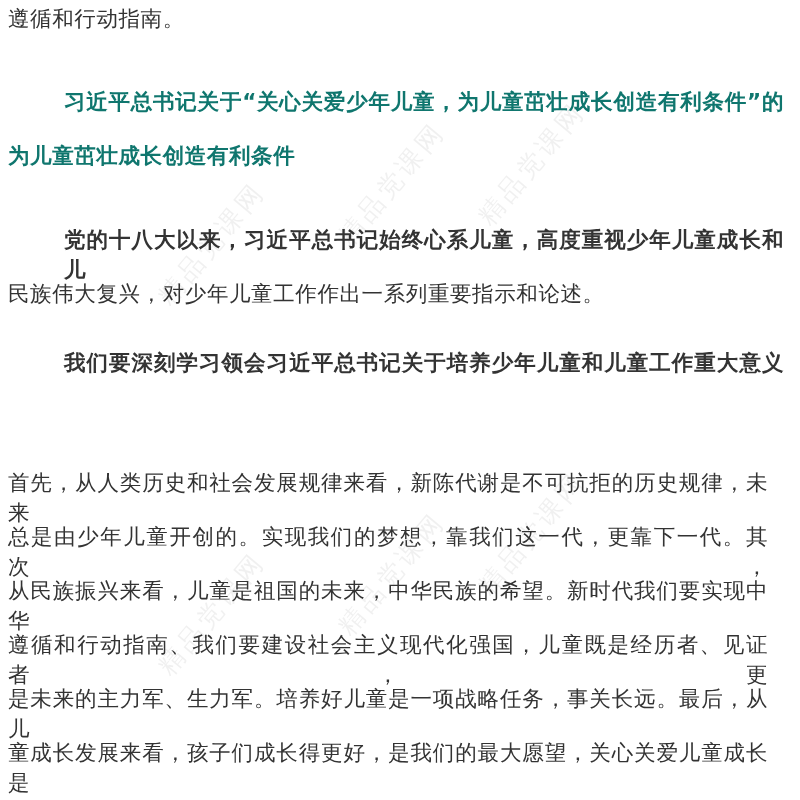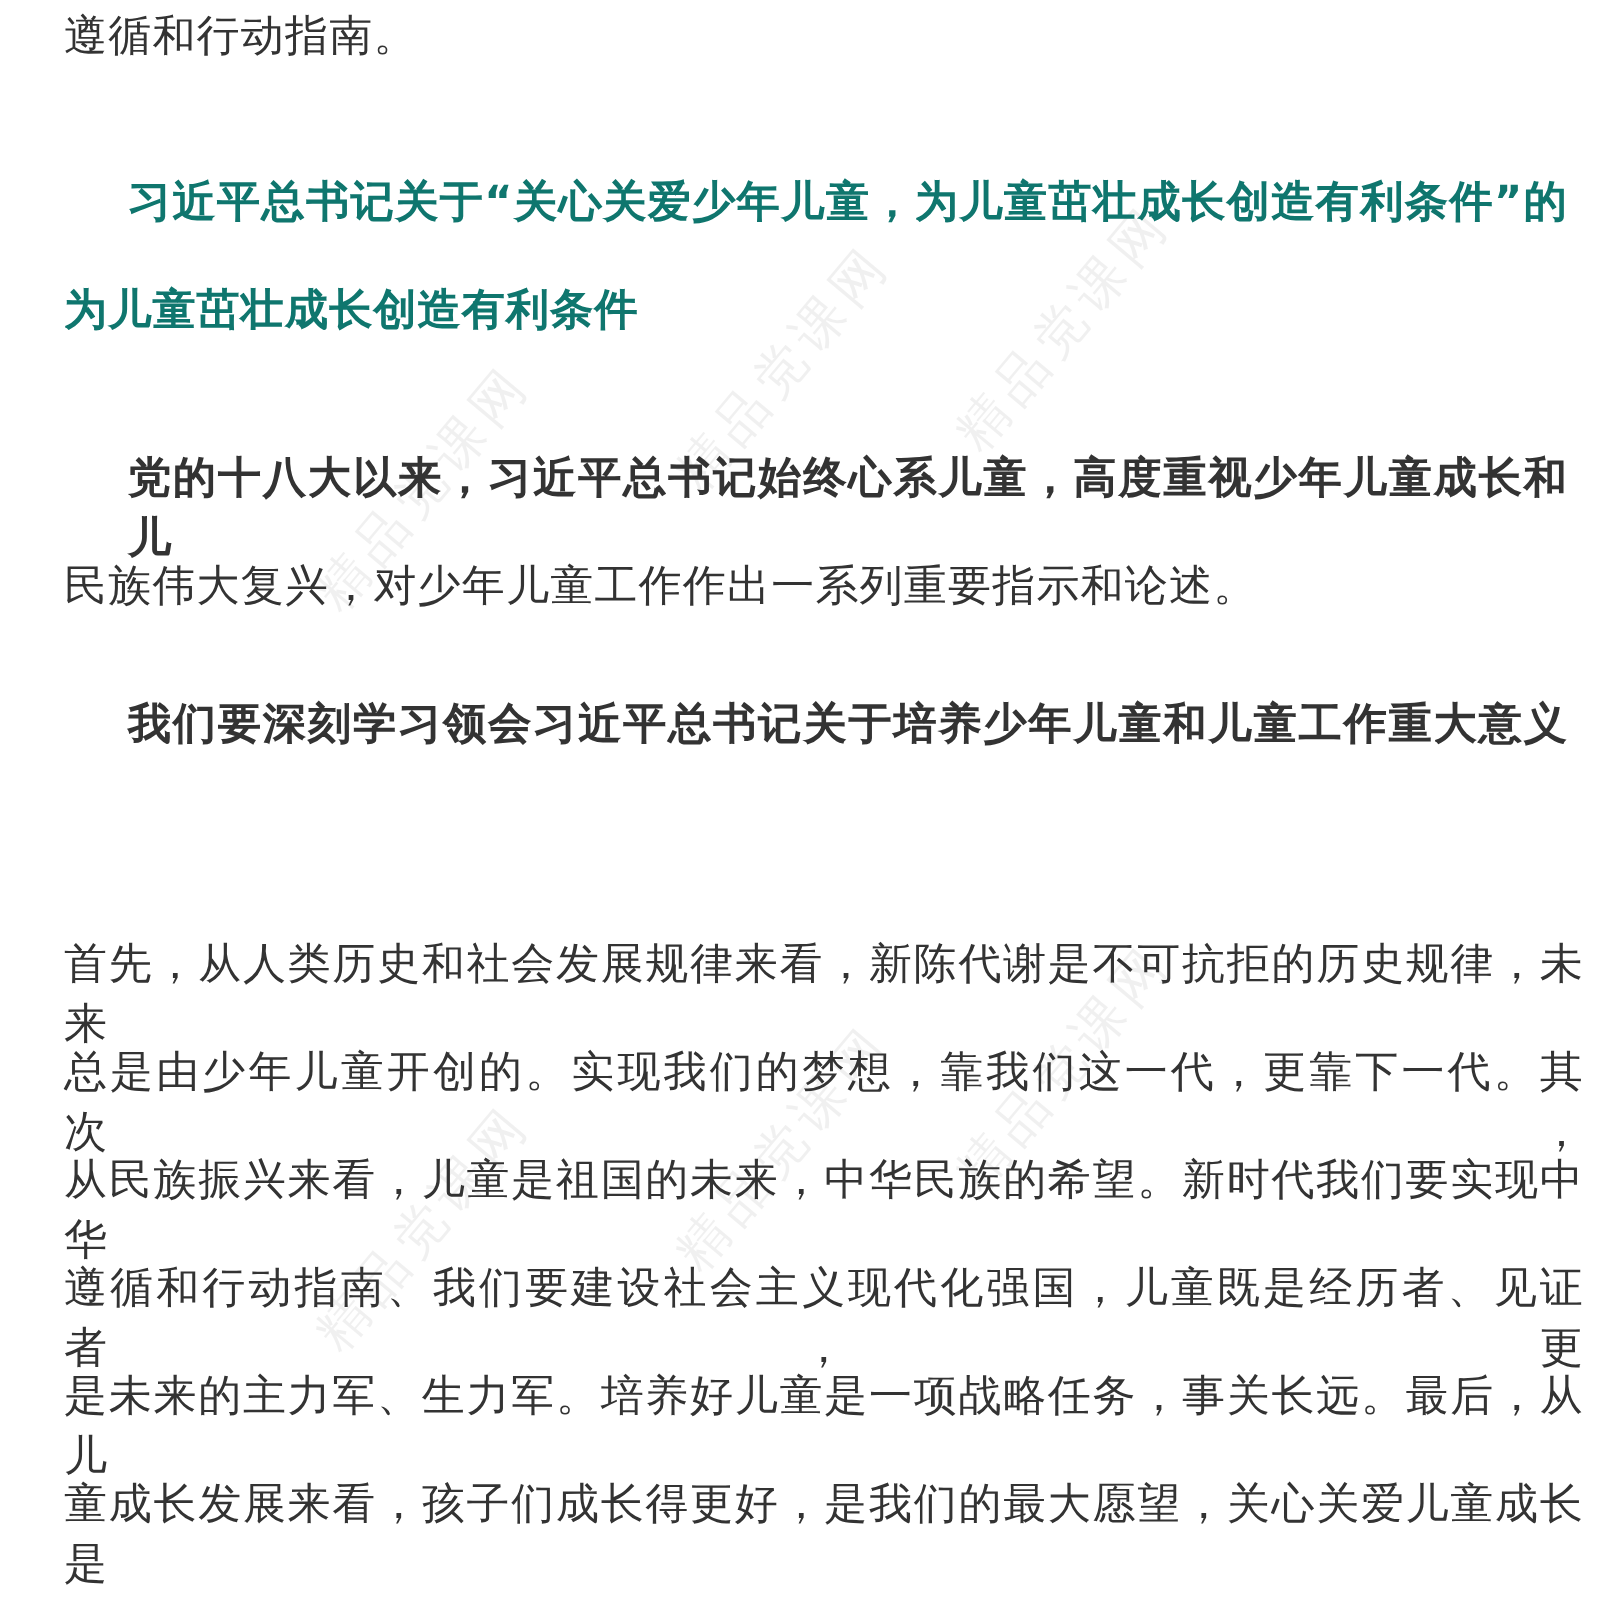--- a/index.html
+++ b/index.html
@@ -16,21 +16,21 @@
     color: #333333;
   }
   .page {
     position: absolute;
     left: 0; top: 0;
     width: 800px;
     height: 800px;
   }
   .line {
     position: absolute;
-    left: 32px;
+    left: 8px;
     width: 760px;
     font-size: 21.5px;
     line-height: 30px;
     white-space: nowrap;
     letter-spacing: 0.6px;
   }
   .indent { left: 64px; font-weight: bold; }
   .bold { font-weight: bold; color: #0f766e; }
   .justify {
     text-align: justify;

